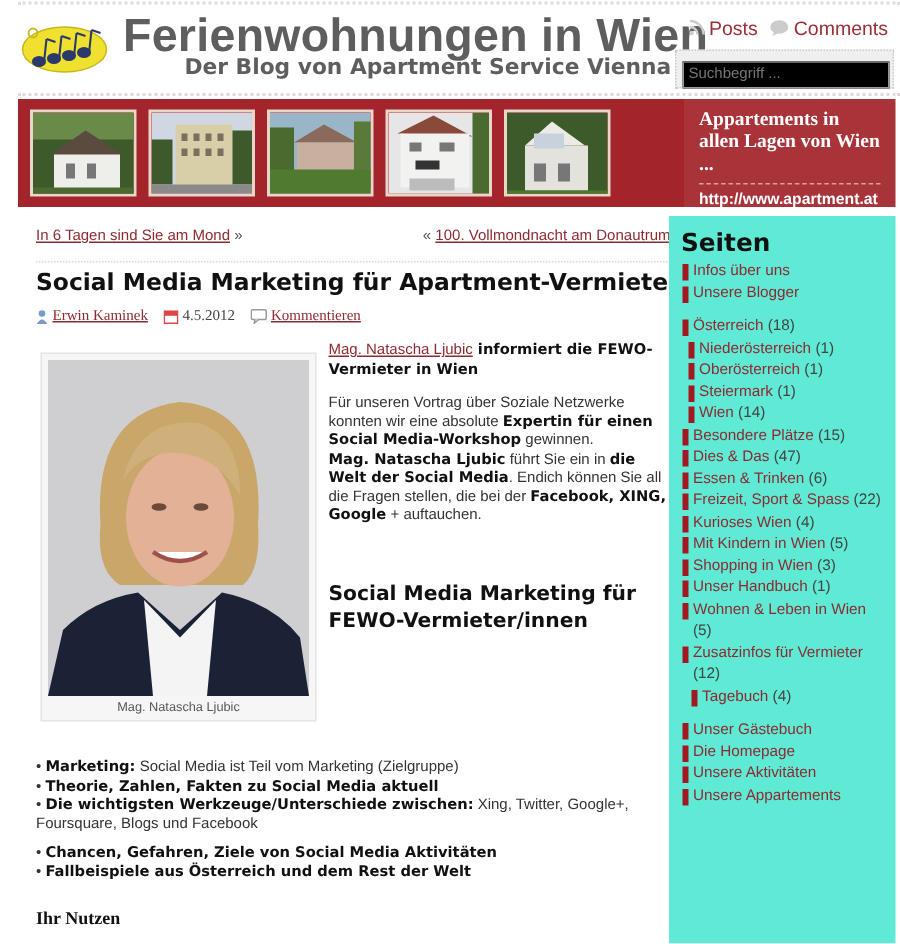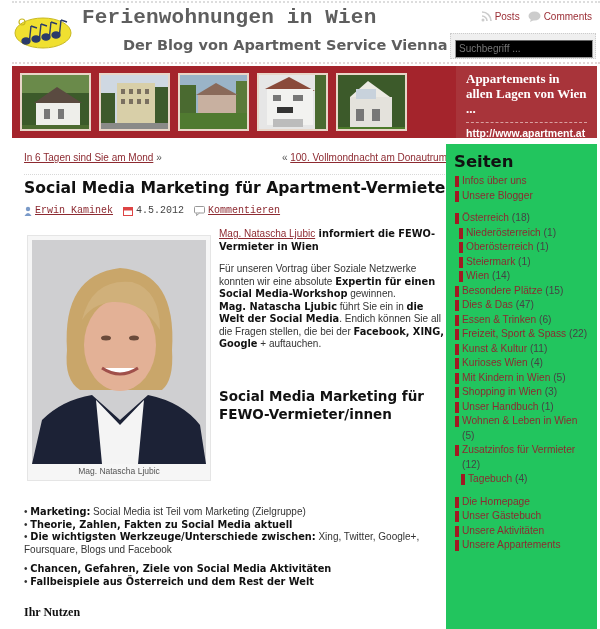--- a/index.html
+++ b/index.html
@@ -3,23 +3,23 @@
 <meta charset="utf-8">
 <style>
   * { box-sizing: border-box; margin: 0; padding: 0; }
   html, body { width: 600px; height: 629px; overflow: hidden; background: #fff; }
   body { font-family: "DejaVu Sans", "Liberation Sans", sans-serif; color: #222; position: relative; }
 
   
   .header { position: absolute; left: 0; top: 0; width: 600px; height: 62px; }
   .header .topline { position: absolute; left: 12px; right: 0; top: 1px; border-top: 2px dotted #ddd; }
   .logo { position: absolute; left: 14px; top: 14px; width: 58px; height: 36px; }
-  .site-title { position: absolute; left: 82px; top: 6px; font-size: 21px; font-weight: bold; color: #5e5e5e; letter-spacing: 0.2px; font-family: Liberation Mono, monospace; white-space: nowrap; }
+  .site-title { position: absolute; left: 82px; top: 6px; font-size: 31px; font-weight: bold; color: #5e5e5e; letter-spacing: 0.2px; font-family: Liberation Sans, sans-serif; white-space: nowrap; }
   .site-sub { position: absolute; left: 83px; top: 37px; font-size: 14.5px; font-weight: bold; color: #5e5e5e; white-space: nowrap; margin-left: 40px; }
-  .feeds { position: absolute; right: 8px; top: 11px; font-size: 10px; color: #9b2d35; display: flex; gap: 8px; align-items: center; font-family: "Liberation Sans", sans-serif; }
+  .feeds { position: absolute; right: 8px; top: 11px; font-size: 13px; color: #9b2d35; display: flex; gap: 8px; align-items: center; font-family: "Liberation Sans", sans-serif; }
   .feeds span.item { display: flex; align-items: center; gap: 3px; }
   .search-wrap { position: absolute; left: 450px; top: 33px; width: 146px; height: 26px; background: #efefef; border: 1px dotted #ccc; padding: 3px 4px; }
   .search-input { width: 138px; height: 18px; border: 1px solid #999; border-top-color: #666; font-size: 10px; color: #999; padding: 1px 3px; font-family: "Liberation Sans", sans-serif; background: #000000; }
   .header .botline { position: absolute; left: 12px; right: 0; top: 62px; border-top: 2px dotted #e3d7d7; }
 
   
   .banner { position: absolute; left: 12px; top: 66px; width: 485px; height: 72px; background: #a4242c; display: flex; align-items: center; }
   .photos { display: flex; gap: 8px; padding-left: 8px; }
   .photo { width: 71px; height: 58px; border: 2px solid #e8d6c8; position: relative; overflow: hidden; }
   .banner-text { position: absolute; left: 444px; top: 0; width: 141px; height: 72px; background: #a8343a; padding: 5px 10px; }
@@ -28,21 +28,21 @@
   .banner-text .url { font-family: "Liberation Sans", sans-serif; font-weight: bold; font-size: 10.5px; color: #fff; }
 
   
   .main { position: absolute; left: 12px; top: 142px; width: 433px; height: 487px; }
   .postnav { position: absolute; left: 12px; top: 8px; width: 423px; font-size: 10px; font-family: "Liberation Sans", sans-serif; color: #555; height: 16px; }
   .postnav a { color: #8d2a31; text-decoration: underline; }
   .postnav .prev { position: absolute; left: 0; top: 2px; }
   .postnav .next { position: absolute; right: 0; top: 2px; }
   .postnav-line { position: absolute; left: 12px; top: 32px; width: 423px; border-top: 1px dotted #d8d8d8; }
   .post-title { position: absolute; left: 12px; top: 37px; font-size: 15.6px; font-weight: bold; color: #111; white-space: nowrap; }
-  .meta { position: absolute; left: 12px; top: 63px; font-size: 10px; font-family: Liberation Mono, monospace; color: #444; display: flex; gap: 10px; align-items: center; }
+  .meta { position: absolute; left: 12px; top: 63px; font-size: 10px; font-family: Liberation Serif, serif; color: #444; display: flex; gap: 10px; align-items: center; }
   .meta a { color: #8d2a31; text-decoration: underline; }
   .meta .m { display: flex; align-items: center; gap: 3px; }
 
   .figure { position: absolute; left: 15px; top: 93px; width: 184px; height: 246px; border: 1px solid #e5e5e5; background: #f6f6f6; padding: 4px; }
   .portrait { width: 174px; height: 224px; background: #d2d2d4; position: relative; overflow: hidden; }
   .figcap { text-align: center; font-size: 8.5px; color: #555; font-family: "Liberation Sans", sans-serif; margin-top: 2px; }
 
   .rt { position: absolute; left: 207px; font-family: "Liberation Sans", sans-serif; font-size: 10px; line-height: 12.5px; color: #333; width: 228px; }
   .rt b { color: #111; font-family: "DejaVu Sans", sans-serif; font-size: 9.8px; }
   .rt a { color: #8d2a31; text-decoration: underline; }
@@ -50,21 +50,21 @@
   .rt-body { top: 121px; }
   .sub-h { position: absolute; left: 207px; top: 245px; font-size: 13.5px; font-weight: bold; color: #111; line-height: 18px; width: 230px; }
   .rt-ws { top: 289px; }
 
   .bullets { position: absolute; left: 12px; top: 364px; width: 425px; font-family: "Liberation Sans", sans-serif; font-size: 10px; line-height: 12.5px; color: #333; }
   .bullets b { color: #111; font-family: "DejaVu Sans", sans-serif; font-size: 9.8px; }
   .bullets .gap { height: 7px; }
   .nutzen { position: absolute; left: 12px; top: 463px; font-family: "Liberation Serif", serif; font-weight: bold; font-size: 12px; color: #111; }
 
   
-  .sidebar { position: absolute; left: 446px; top: 144px; width: 151px; height: 485px; background: #22c55e; padding: 8px 8px 0 8px; font-family: "Liberation Sans", sans-serif; }
+  .sidebar { position: absolute; left: 446px; top: 144px; width: 151px; height: 485px; background: #5eead4; padding: 8px 8px 0 8px; font-family: "Liberation Sans", sans-serif; }
   .sidebar h2 { font-family: "DejaVu Sans", sans-serif; font-size: 16.5px; font-weight: bold; color: #111; margin-bottom: 2px; line-height: 20px; }
   .sidebar ul { list-style: none; margin-bottom: 8px; }
   .sidebar li { font-size: 10.2px; line-height: 14.5px; color: #444; position: relative; padding-left: 8px; }
   .sidebar li::before { content: ""; position: absolute; left: 1px; top: 2px; width: 4px; height: 11px; background: #a11a22; }
   .sidebar li.sub { margin-left: 4px; }
   .sidebar li.tage { margin-left: 6px; }
   .sidebar li a { color: #8d2a31; text-decoration: none; }
   .sidebar li .cnt { color: #444; }
 </style>
 </head>
@@ -275,29 +275,28 @@
   <ul>
     <li><a>Österreich</a> <span class="cnt">(18)</span></li>
     <li class="sub"><a>Niederösterreich</a> <span class="cnt">(1)</span></li>
     <li class="sub"><a>Oberösterreich</a> <span class="cnt">(1)</span></li>
     <li class="sub"><a>Steiermark</a> <span class="cnt">(1)</span></li>
     <li class="sub"><a>Wien</a> <span class="cnt">(14)</span></li>
     <li><a>Besondere Plätze</a> <span class="cnt">(15)</span></li>
     <li><a>Dies &amp; Das</a> <span class="cnt">(47)</span></li>
     <li><a>Essen &amp; Trinken</a> <span class="cnt">(6)</span></li>
     <li><a>Freizeit, Sport &amp; Spass</a> <span class="cnt">(22)</span></li>
-    <li><a>Kunst &amp; Kultur</a> <span class="cnt">(11)</span></li>
     <li><a>Kurioses Wien</a> <span class="cnt">(4)</span></li>
     <li><a>Mit Kindern in Wien</a> <span class="cnt">(5)</span></li>
     <li><a>Shopping in Wien</a> <span class="cnt">(3)</span></li>
     <li><a>Unser Handbuch</a> <span class="cnt">(1)</span></li>
     <li><a>Wohnen &amp; Leben in Wien</a> <span class="cnt">(5)</span></li>
     <li><a>Zusatzinfos für Vermieter</a> <span class="cnt">(12)</span></li>
     <li class="tage"><a>Tagebuch</a> <span class="cnt">(4)</span></li>
   </ul>
 
   <ul>
+    <li><a>Unser Gästebuch</a></li>
     <li><a>Die Homepage</a></li>
-    <li><a>Unser Gästebuch</a></li>
     <li><a>Unsere Aktivitäten</a></li>
     <li><a>Unsere Appartements</a></li>
   </ul>
 </div>
 
 </body></html>

